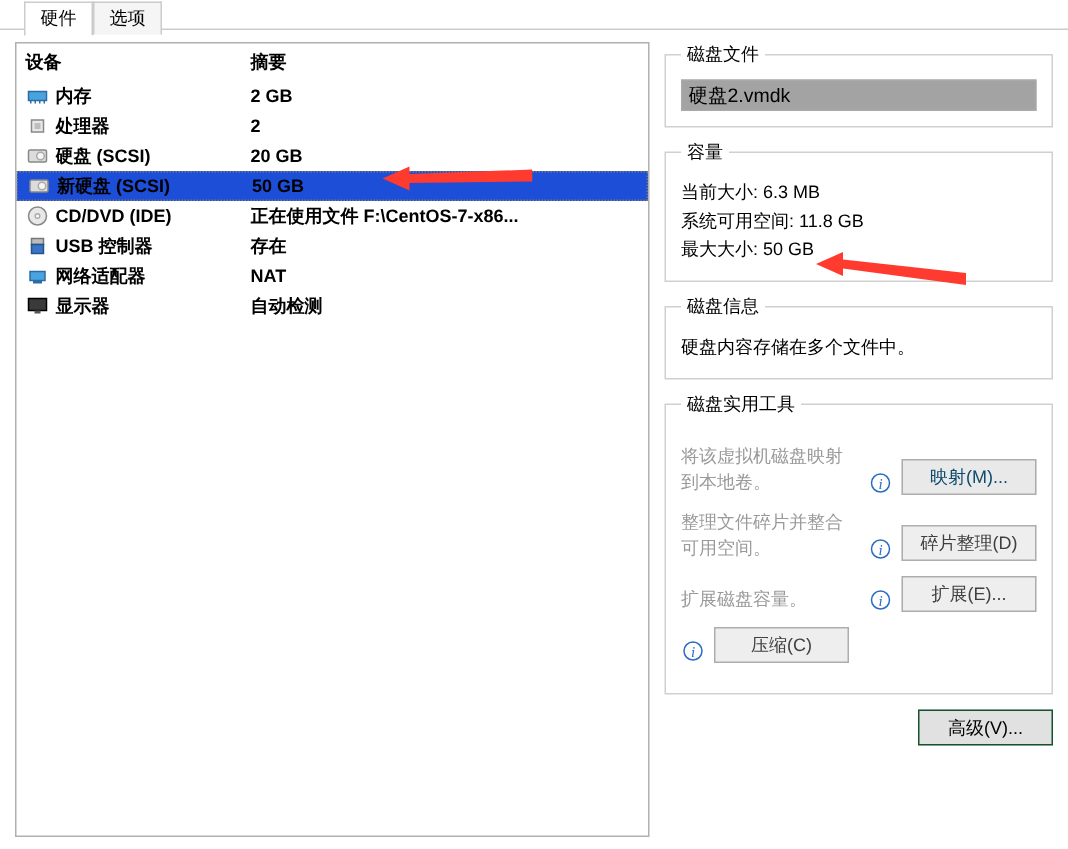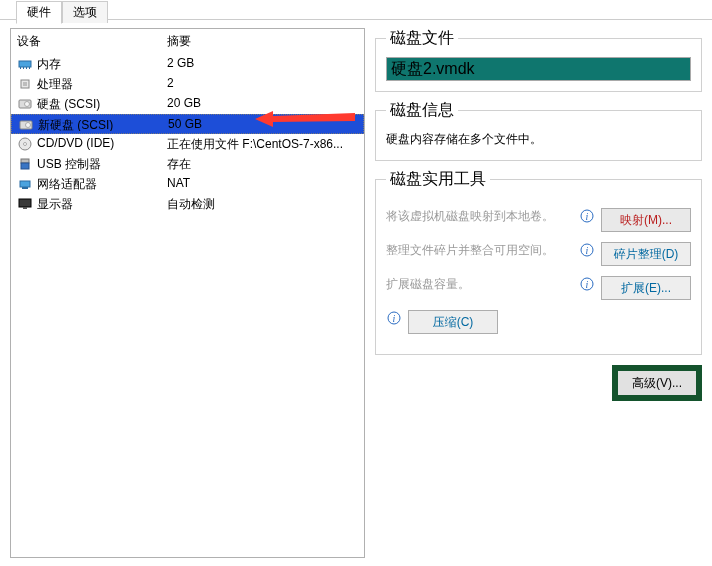--- a/index.html
+++ b/index.html
@@ -36,36 +36,38 @@
     background: #fff;
     border-bottom: 1px solid #fff;
   }
   .content {
     display: flex;
     height: calc(566px - 20px);
     padding: 8px 10px 8px 10px;
     gap: 10px;
   }
   .left-panel {
-    width: 355px;
+    width: 423px;
     border: 1px solid #b0b0b0;
     background: #fff;
     overflow: hidden;
     position: relative;
+    font-weight: bold;
   }
   .dev-header {
     display: flex;
     padding: 4px 6px 4px 6px;
     font-size: 12px;
   }
   .dev-header .col-dev { width: 150px; }
   .dev-header .col-sum { flex: 1; }
   .dev-row {
     display: flex;
     padding: 2px 6px;
+    align-items: center;
     height: 20px;
   }
   .dev-row .icon {
     width: 16px; height: 16px; margin-right: 4px; flex-shrink:0;
     display:inline-flex; align-items:center; justify-content:center;
   }
   .dev-row .name { width: 130px; white-space: nowrap; overflow:hidden; text-overflow: ellipsis;}
   .dev-row .summary { flex:1; white-space: nowrap; overflow:hidden; text-overflow: ellipsis;}
   .dev-row.sel {
     border: 1px dotted #7a7a7a;
@@ -79,67 +81,67 @@
     position: relative;
   }
   fieldset {
     border: 1px solid #d0d0d0;
     border-radius: 0;
     padding: 8px 10px 10px 10px;
     margin: 0;
   }
   legend {
     padding: 0 4px;
-    font-size: 16px;
+    font-size: 12px;
     color: #000;
     margin-top: 40px;
   }
   .disk-file-input {
     width: 100%;
     border: 1px solid #a9a9a9;
     padding: 2px 4px;
     font-family: inherit;
-    font-size: 16px;
-    background: #0f766e;
+    font-size: 13px;
+    background: #a3a3a3;
   }
   .cap-line { margin: 2px 0; }
   .util-row {
     display: flex;
-    align-items: flex-start;
+    align-items: flex-end;
     margin: 10px 0;
     gap: 6px;
   }
   .util-label {
     flex: 1;
     color: #9a9a9a;
     font-size: 12px;
   }
   .info-icon {
     width: 16px; height:16px; display:inline-flex; align-items:center; justify-content:center;
     flex-shrink:0;
   }
   .util-btn {
     width: 90px;
     height: 24px;
     font-family: inherit;
     font-size: 12px;
     background: #e9e9e9;
     border: 1px solid #adadad;
-    color: #b91c1c;
+    color: #0c4a6e;
     cursor: default;
   }
-  .util-btn[disabled] { color: #0369a1; background:#eee;}
+  .util-btn[disabled] { color: #404040; background:#eee;}
   .adv-row { text-align: right; padding-right: 0; margin-top: 2px;}
   .adv-btn {
     width: 90px;
-    height: 36px;
+    height: 24px;
     font-family: inherit;
     font-size: 12px;
     background: #e1e1e1;
-    border: 6px solid #14532d;
+    border: 1px solid #14532d;
   }
   .arrow1 {
     position:absolute;
     left: 244px;
     top: 74px;
     pointer-events:none;
   }
   .arrow2 {
     position:absolute;
     left: 100px;
@@ -259,20 +261,29 @@
     </div>
   </div>
 
   <div class="right-panel">
 
     <fieldset>
       <legend>磁盘文件</legend>
       <input readonly="" class="disk-file-input" value="硬盘2.vmdk" style="">
     </fieldset>
 
+    <fieldset style="position:relative;">
+      <legend>容量</legend>
+      <div class="cap-line">当前大小: 6.3 MB</div>
+      <div class="cap-line">系统可用空间: 11.8 GB</div>
+      <div class="cap-line">最大大小: 50 GB</div>
+      <svg class="arrow arrow2" width="100" height="30" viewBox="0 0 100 30">
+        <polygon points="0,10 18,2 18,7 100,16 100,24 18,13 18,18"></polygon>
+      </svg>
+    </fieldset>
 
     <fieldset>
       <legend>磁盘信息</legend>
       <div style="margin:2px 0;">硬盘内容存储在多个文件中。</div>
     </fieldset>
 
     <fieldset>
       <legend>磁盘实用工具</legend>
 
       <div class="util-row">

